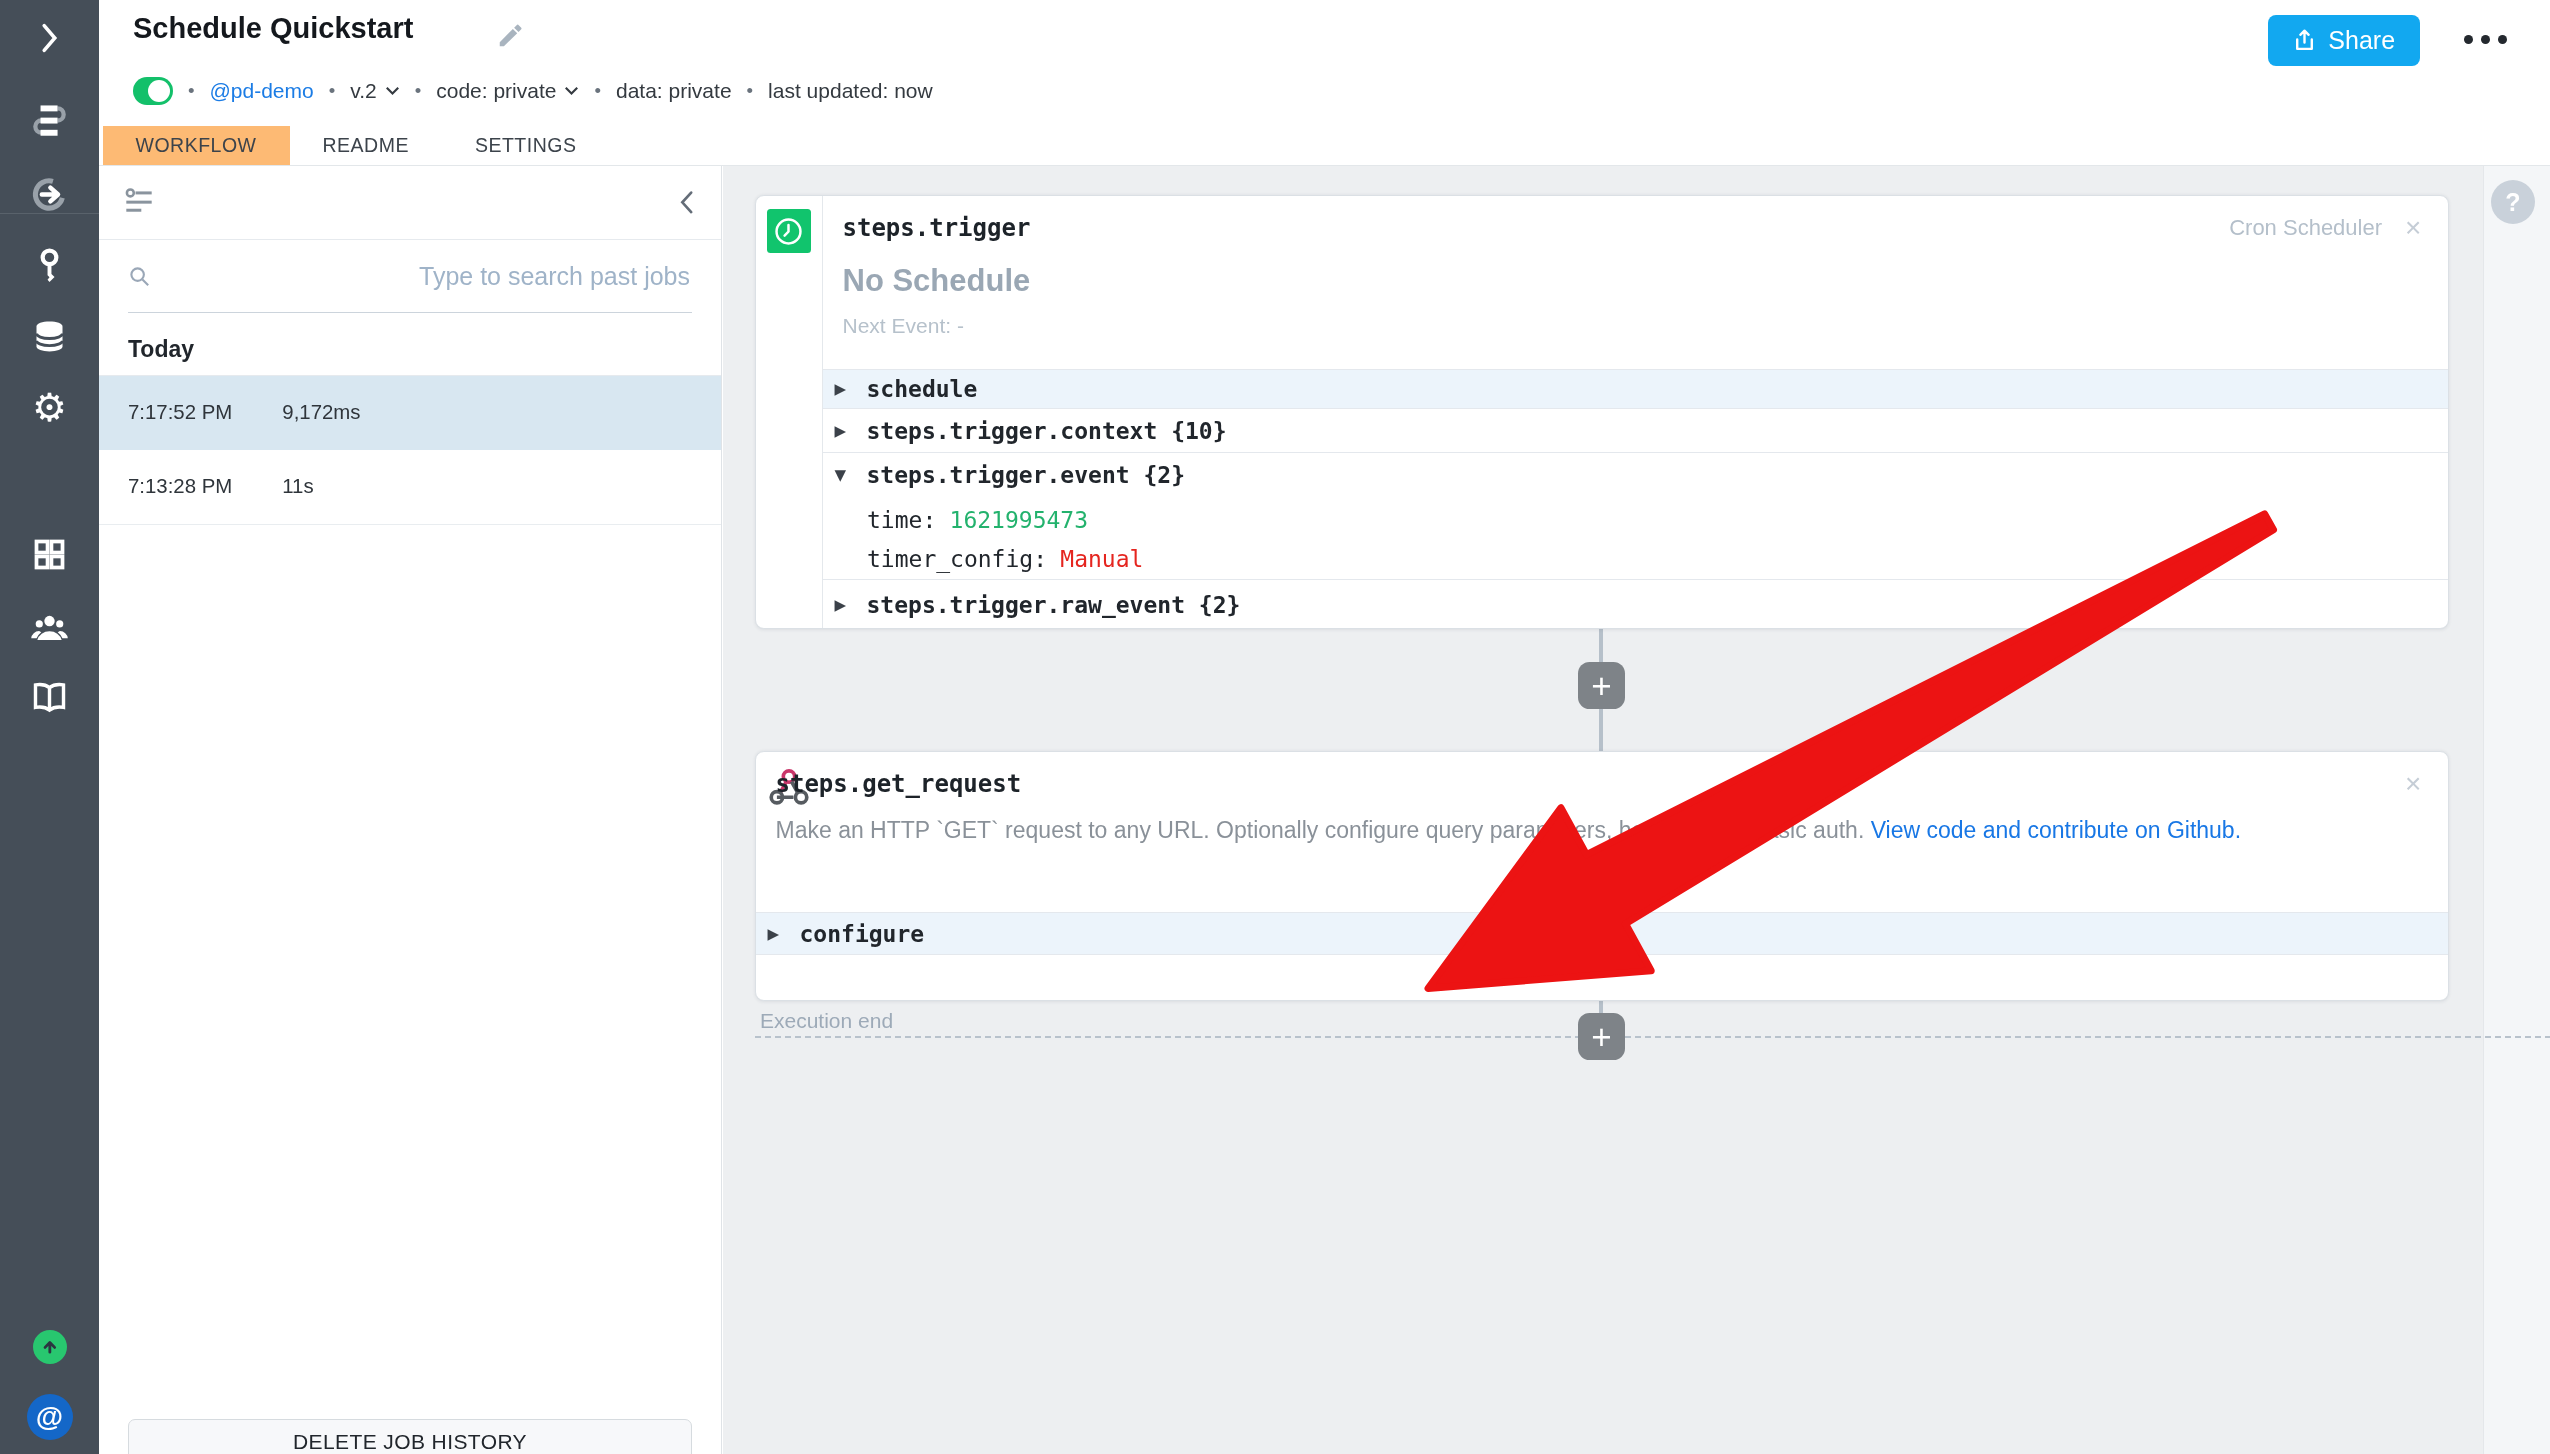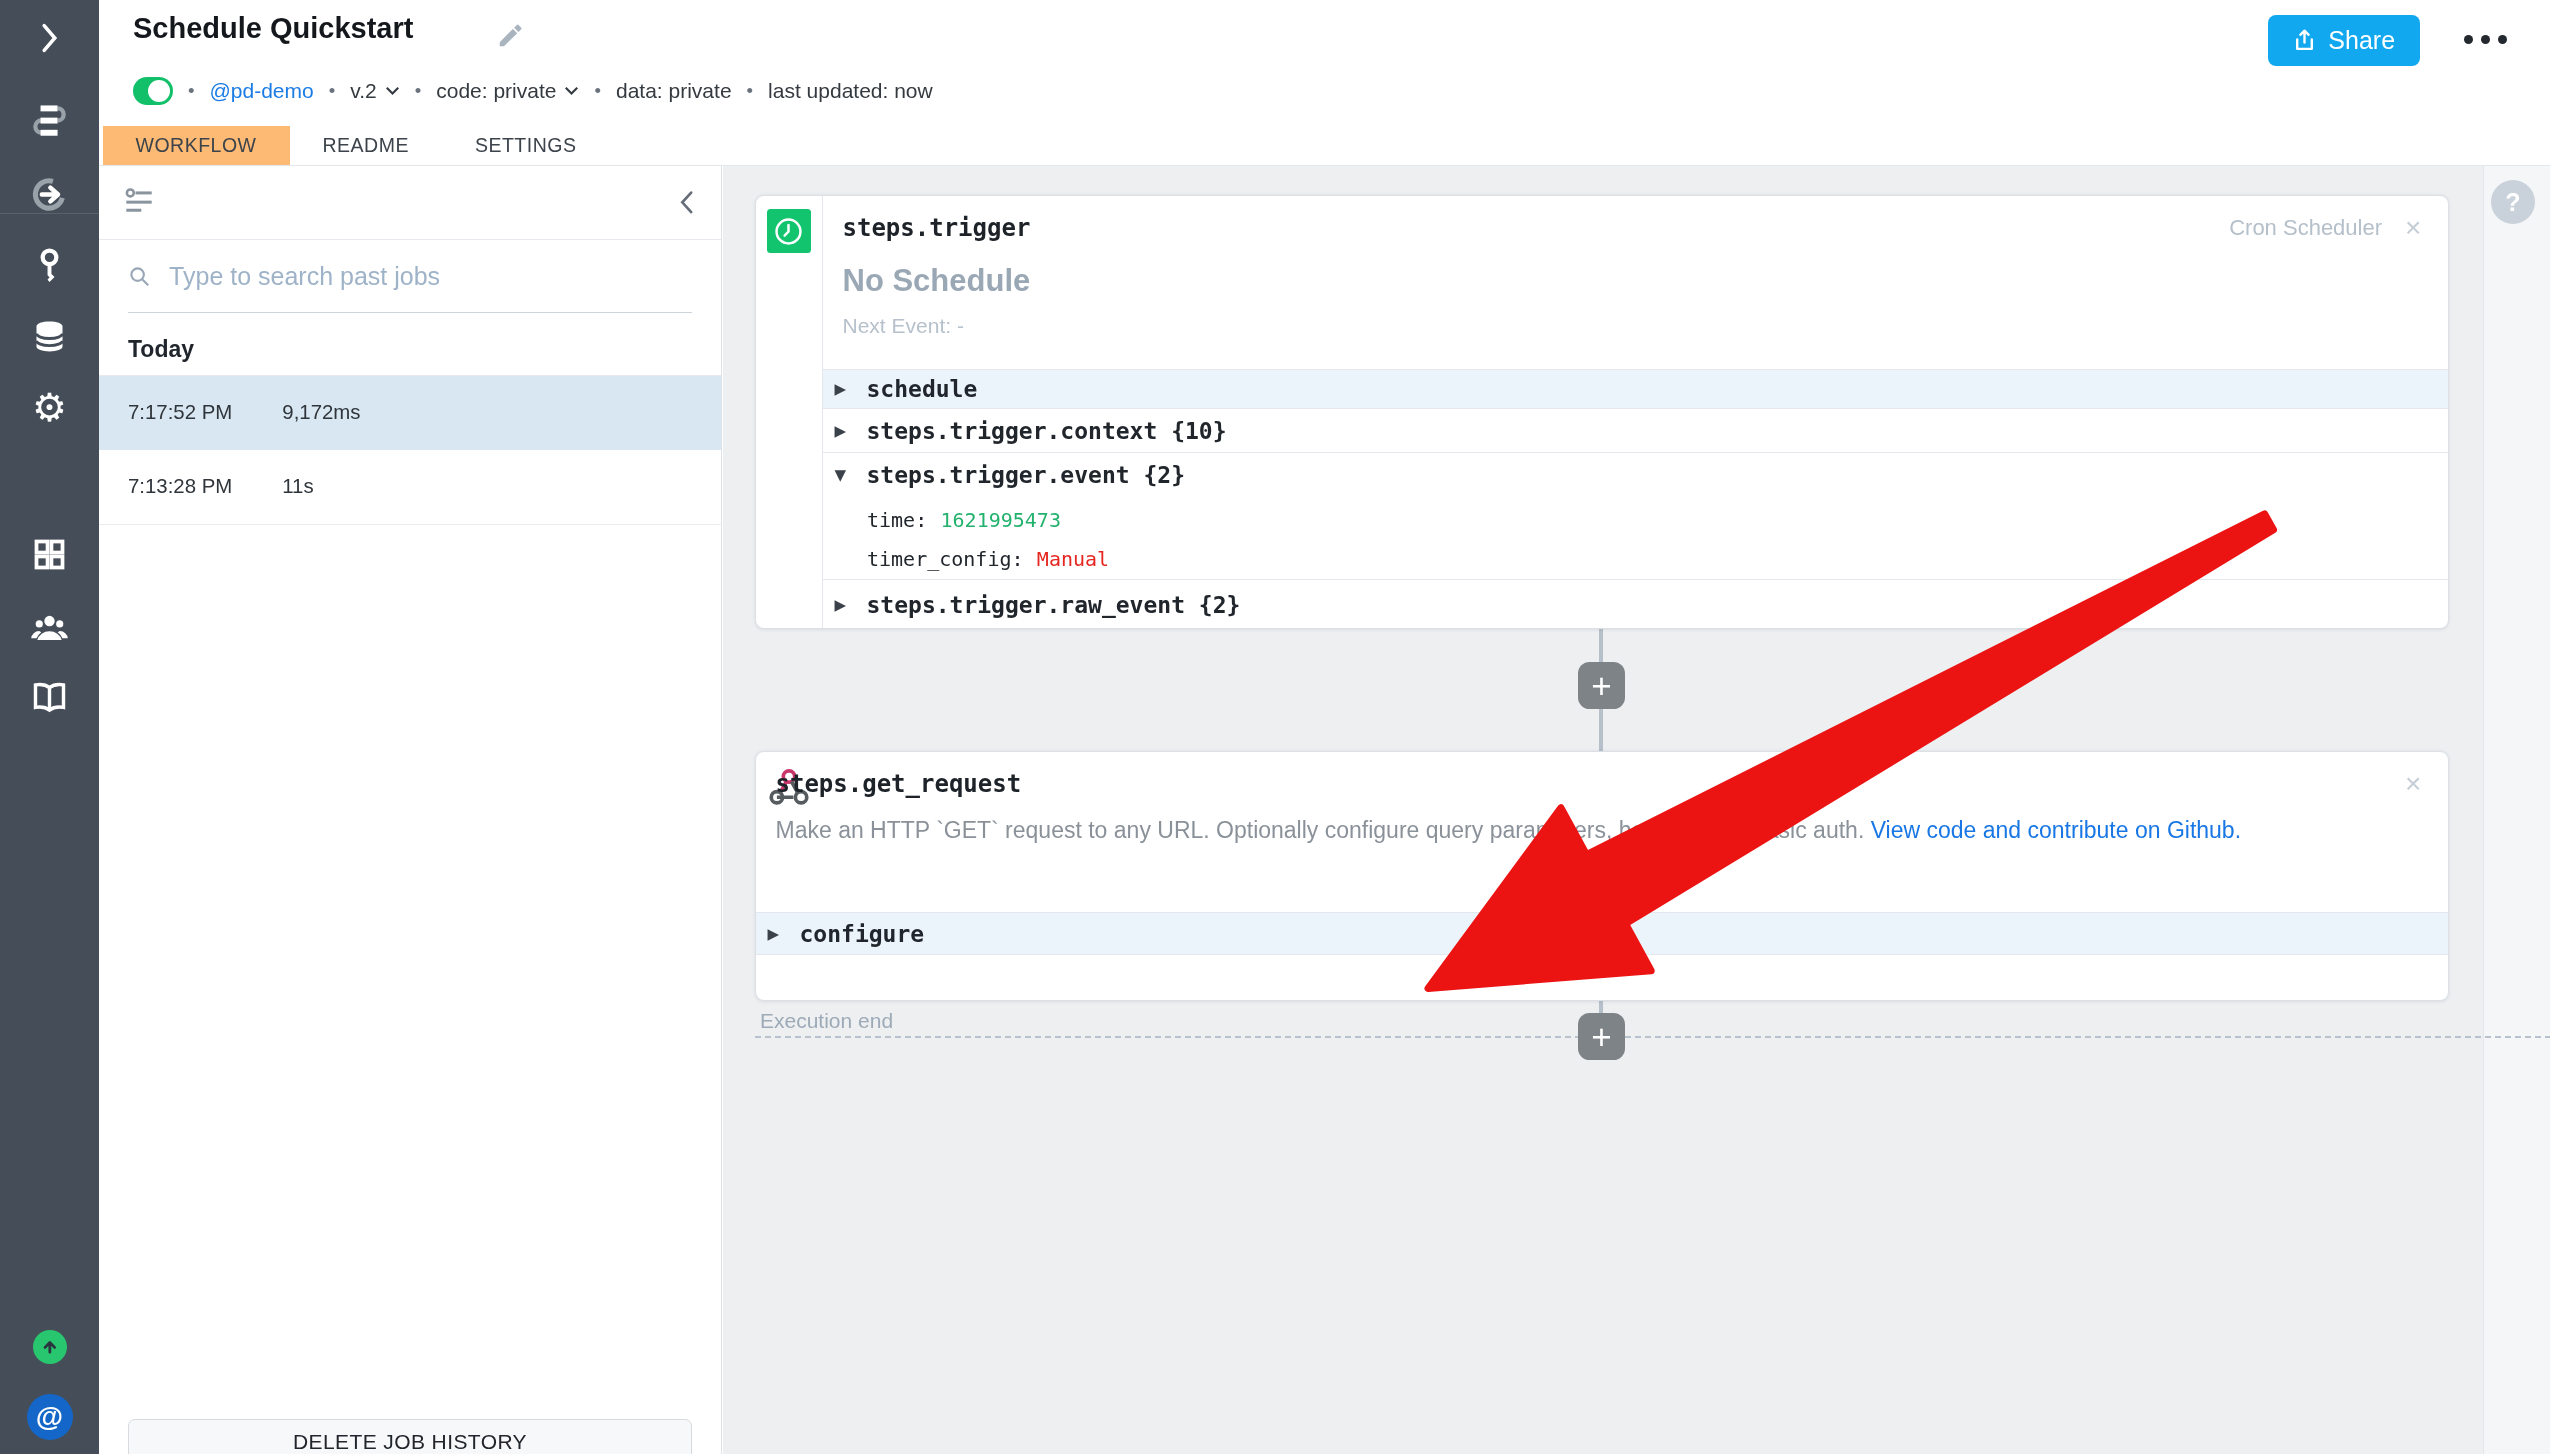--- a/index.html
+++ b/index.html
@@ -33,21 +33,21 @@
   .tab{display:flex;align-items:center;padding:0 33px;font-size:19.5px;letter-spacing:0.5px;color:#3c434b;cursor:pointer;}
   .tab.active{background:#fdba74;}
 
   
   #jobs-panel{position:absolute;left:99px;top:166px;width:623px;height:1288px;background:#fff;
               border-right:0.9px solid #dfe3e7;box-sizing:border-box;overflow:hidden;}
   .panel-header{height:73px;border-bottom:0.9px solid #e6eaee;position:relative;}
   #filter-icon{position:absolute;left:25px;top:21px;cursor:pointer;}
   #collapse-icon{position:absolute;right:25px;top:23px;cursor:pointer;}
   .search-row{margin:21px 29px 0;display:flex;align-items:center;gap:16px;border-bottom:1.8px solid #ccd4dc;padding-bottom:19.5px;}
-  .search-row input{border:none;outline:none;font-size:25px;color:#333;width:100%;font-family:"Liberation Sans",sans-serif;}
+  .search-row input{border:none;outline:none;font-size:25px;color:#333;width:100%;font-family:"Liberation Sans",sans-serif;text-align:right;}
   .search-row input::placeholder{color:#9fb3c8;}
   .today{margin-top:23px;padding:0 29px 12.4px;font-size:23px;font-weight:bold;color:#21262c;border-bottom:0.9px solid #e6eaee;}
   .job-row{height:74px;display:flex;align-items:center;padding:0 29px;font-size:20.4px;color:#2f353b;cursor:pointer;}
   .job-row.selected{background:#d8e7f1;}
   .job-row .dur{margin-left:50px;}
   .job-row.second{border-bottom:0.9px solid #e9edf0;}
   #delete-btn{position:absolute;left:29px;right:29px;top:1253px;height:44px;background:#f7f8fa;border:0.9px solid #d6dbdf;
               border-radius:7px;font-size:21px;color:#21262c;display:flex;align-items:center;justify-content:center;
               letter-spacing:0.4px;cursor:pointer;}
 
@@ -84,21 +84,21 @@
   #trigger-tree{top:173px;}
   .t-row{box-sizing:border-box;display:flex;align-items:center;font-family:"DejaVu Sans Mono",monospace;
          font-size:23px;color:#21262c;padding-left:11.5px;cursor:pointer;}
   .t-row .arrow{width:32px;font-size:15px;color:#3b4149;font-family:"DejaVu Sans",sans-serif;}
   .t-row.bold{font-weight:bold;}
   .hl{background:#ecf4fb;}
   .bt{border-top:0.9px solid #e4e8ed;} .bb{border-bottom:0.9px solid #e4e8ed;}
   .r-schedule{height:40px;} .r-context{height:44px;} .r-event{height:43px;} .r-raw{height:49px;}
   .child-block{box-sizing:border-box;height:84px;padding-top:4.4px;}
   .child-line{height:39px;display:flex;align-items:center;padding-left:44px;
-              font-family:"DejaVu Sans Mono",monospace;font-size:20px;}
+              font-family:"DejaVu Sans Mono",monospace;font-size:23px;}
   .child-val{margin-left:13.3px;}
   .val-green{color:#23b26d;} .val-red{color:#e5251f;}
 
   .desc{margin:12.4px 26.6px 0 19.5px;font-size:23px;color:#8a9199;line-height:40px;}
   .desc a{color:#1877e5;text-decoration:none;cursor:pointer;}
   .r-configure{position:absolute;left:0;right:0;top:160px;height:43px;}
   .r-return{position:absolute;left:0;right:0;top:203px;height:46px;padding-left:44px;}
 
   #red-arrow{position:absolute;left:0;top:0;z-index:20;pointer-events:none;}
 </style>

